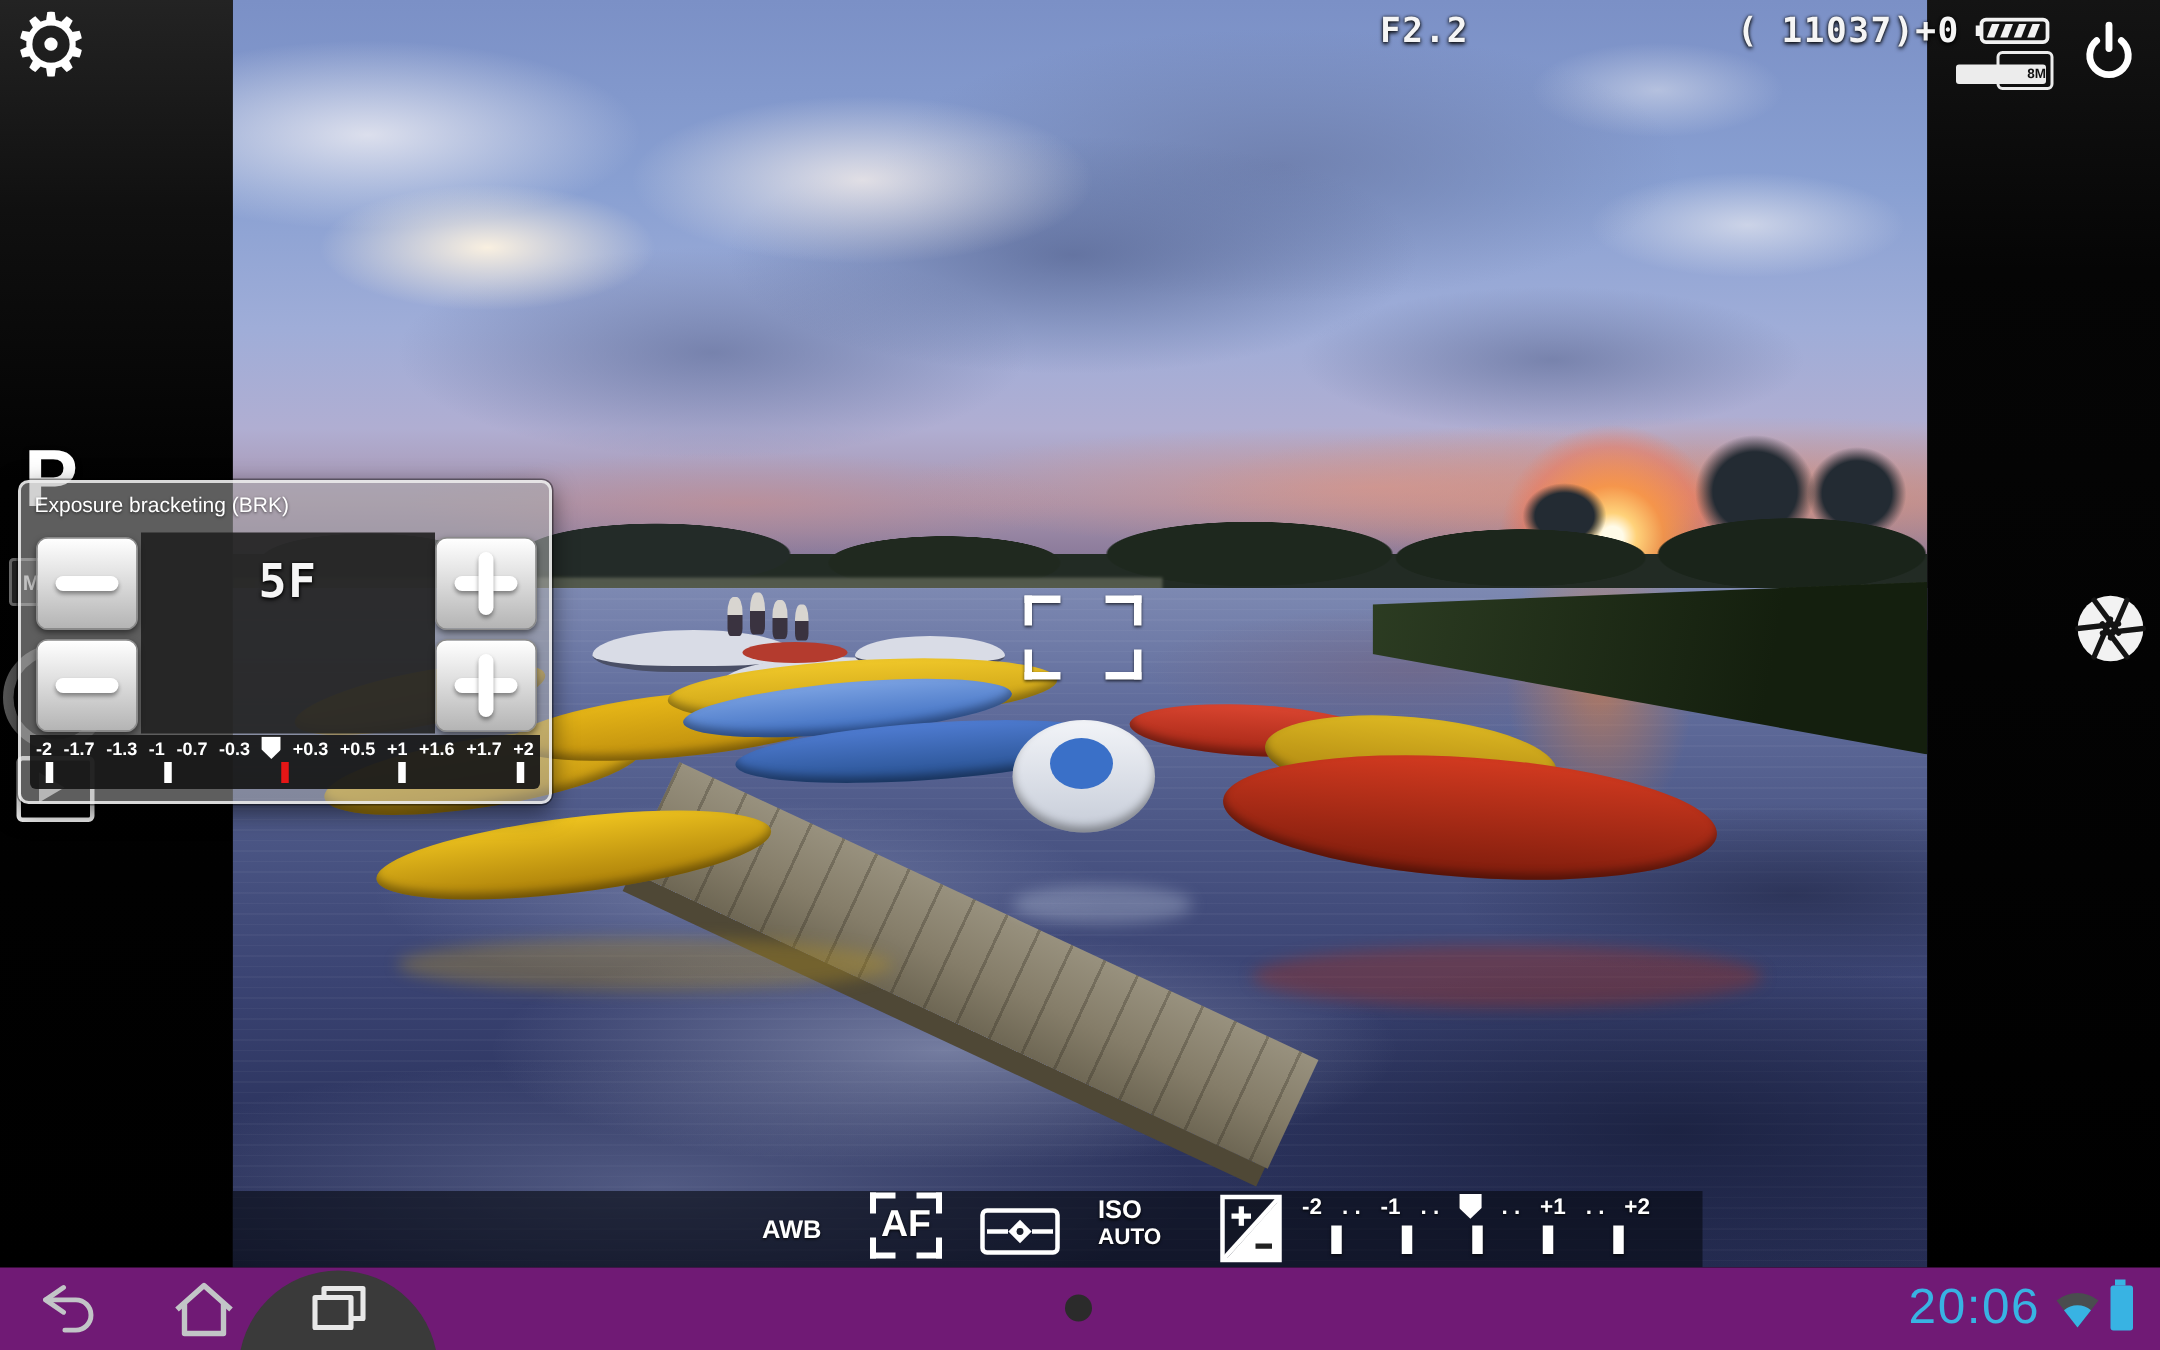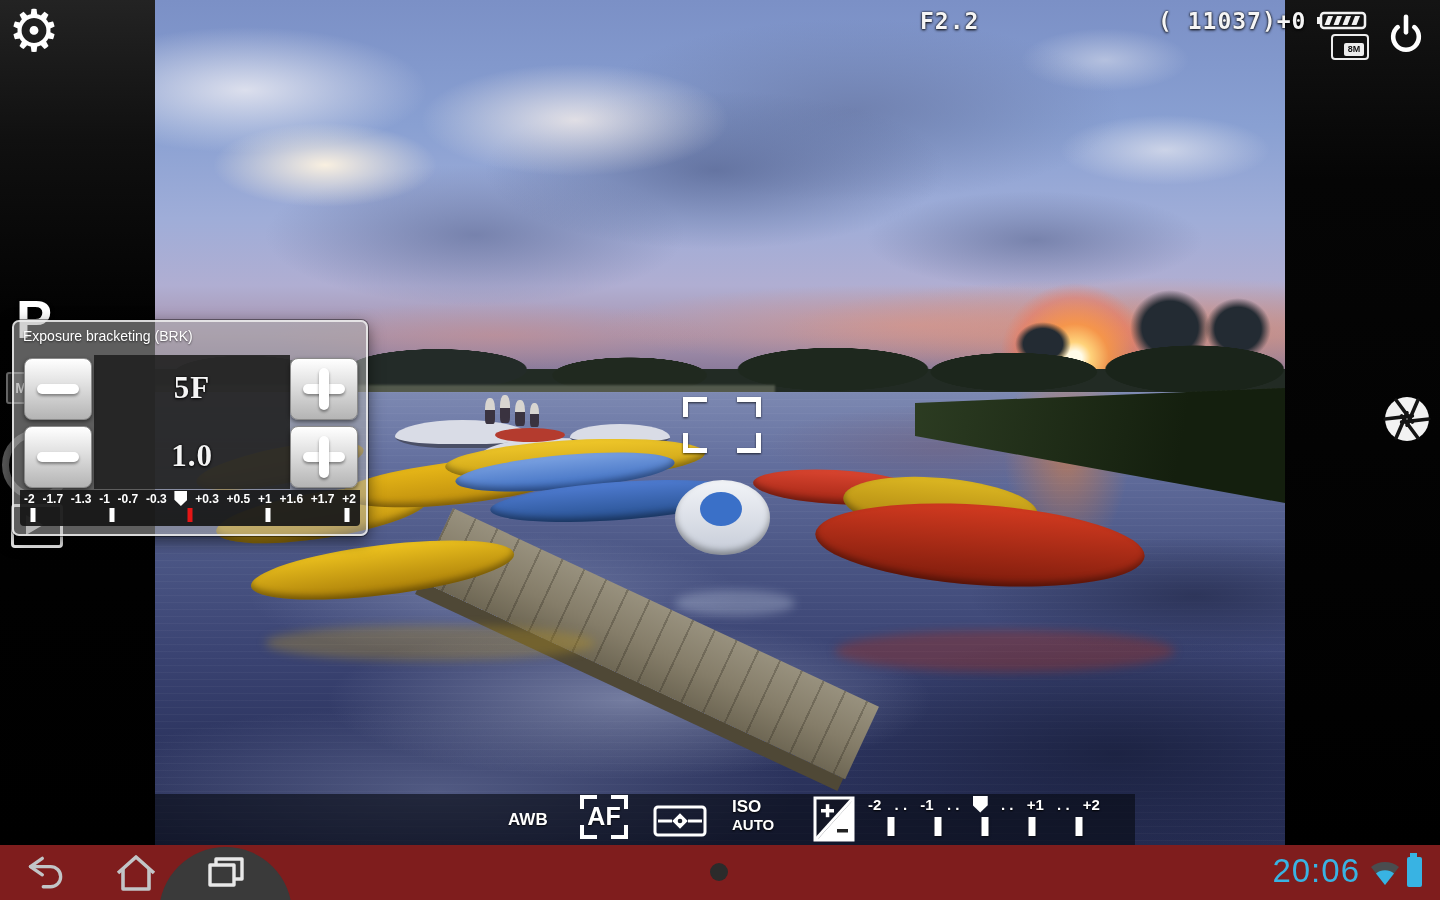--- a/index.html
+++ b/index.html
@@ -74,21 +74,21 @@
   .fc-tr{border-top-width:5px;border-right-width:5px;}
   .fc-bl{border-bottom-width:5px;border-left-width:5px;}
   .fc-br{border-bottom-width:5px;border-right-width:5px;}
 
   
   .seg{font-family:"DejaVu Sans Mono",monospace;font-weight:bold;color:#f5f5f5;
        text-shadow:0 1px 3px rgba(0,0,0,.95),0 0 2px rgba(0,0,0,.8);letter-spacing:1px;}
   #gear{left:8px;top:0px;font-size:58px;line-height:62px;color:#fff;}
   #res-badge{left:1331px;top:34px;width:34px;height:22px;border:2px solid #ececec;border-radius:4px;}
   #res-badge .inner{position:absolute;right:3px;bottom:2px;width:20px;height:13px;background:#ececec;border-radius:2px;
-    color:#111;font-size:9px;font-weight:bold;text-align:center;line-height:13px;letter-spacing:0;}
+    color:#111;font-size:9px;font-weight:bold;text-align:right;line-height:13px;letter-spacing:0;padding-left:40px;}
   #mode-letter{left:16px;top:288px;font-size:54px;font-weight:bold;text-shadow:0 2px 4px rgba(0,0,0,.8);}
   #mem-badge{left:6px;top:372px;width:26px;height:28px;background:#2a2a2a;border:2px solid #777;border-radius:3px;
     color:#ddd;font-size:14px;font-weight:bold;text-align:center;line-height:28px;}
   #dial-arc{left:2px;top:430px;width:56px;height:56px;border:7px solid rgba(255,255,255,.35);border-radius:50%;}
   #play-btn{left:11px;top:504px;width:46px;height:38px;border:3px solid #eee;border-radius:4px;background:rgba(0,0,0,.25);}
   #play-btn .tri{position:absolute;left:12px;top:8px;width:0;height:0;
     border-left:17px solid #c4c4c4;border-top:10px solid rgba(0,0,0,0);border-bottom:10px solid rgba(0,0,0,0);}
 
   
   #brk{left:12px;top:320px;width:352px;height:212px;background:rgba(172,172,172,.55);
@@ -98,42 +98,42 @@
   #brk-panel{left:80px;top:33px;width:196px;height:134px;background:rgba(32,32,32,.9);}
   .brk-btn{width:66px;height:60px;border-radius:8px;border:1px solid #8a8a8a;
     background:linear-gradient(180deg,#fff 0,#e2e2e2 40%,#b4b4b4 100%);
     box-shadow:inset 0 1px 0 #fff,0 2px 4px rgba(0,0,0,.5);cursor:pointer;}
   .glyph-minus{position:absolute;left:50%;top:50%;transform:translate(-50%,-50%);width:42px;height:10px;
     background:#fff;border-radius:5px;box-shadow:0 2px 3px rgba(0,0,0,.4);}
   .glyph-plus-h{position:absolute;left:50%;top:50%;transform:translate(-50%,-50%);width:42px;height:10px;
     background:#fff;border-radius:5px;box-shadow:0 2px 3px rgba(0,0,0,.4);}
   .glyph-plus-v{position:absolute;left:50%;top:50%;transform:translate(-50%,-50%);width:10px;height:42px;
     background:#fff;border-radius:5px;box-shadow:0 2px 3px rgba(0,0,0,.4);}
-  .brk-value{width:196px;text-align:center;font-size:31px;font-family:Liberation Serif, serif;}
+  .brk-value{width:196px;text-align:center;font-size:31px;}
   #brk-scale{left:6px;top:168px;width:340px;height:36px;background:rgba(22,22,22,.92);border-radius:0 0 4px 4px;}
   #brk-scale-labels{position:absolute;left:4px;right:4px;top:1px;display:flex;justify-content:space-between;align-items:center;}
   #brk-scale-labels span{font-size:12px;font-weight:bold;color:#fff;}
   .tickp{position:absolute;top:18px;width:5px;height:14px;background:#fff;transform:translateX(-50%);}
   .tick-red{background:#e51616;}
   .marker{width:13px;height:15px;background:#fff;clip-path:polygon(0 0,100% 0,100% 58%,50% 100%,0 58%);
     filter:drop-shadow(0 1px 1px rgba(0,0,0,.8));}
 
   
   #strip{left:155px;top:794px;width:980px;height:51px;background:rgba(6,10,18,.62);}
   .ctl-text{font-weight:bold;color:#fff;text-shadow:0 1px 2px rgba(0,0,0,.9);}
   #af-box{left:425px;top:1px;width:48px;height:44px;}
   .afc{position:absolute;width:13px;height:10px;border:0 solid #fff;}
   #af-box .t{font-size:25px;font-weight:bold;position:absolute;left:50%;top:50%;transform:translate(-50%,-52%);
     text-shadow:0 1px 2px rgba(0,0,0,.9);}
   #ev-labels{position:absolute;left:713px;top:1px;width:232px;display:flex;justify-content:space-between;align-items:center;height:18px;}
   #ev-labels span{font-size:15px;font-weight:bold;color:#fff;text-shadow:0 1px 2px #000;}
   .tickb{position:absolute;top:23px;width:7px;height:19px;background:#fff;transform:translateX(-50%);box-shadow:0 1px 2px rgba(0,0,0,.6);}
 
   
-  #nav{left:0;top:845px;width:1440px;height:55px;background:#7f1d1d;overflow:hidden;}
+  #nav{left:0;top:845px;width:1440px;height:55px;background:#701a75;overflow:hidden;}
   #recents-glow{position:absolute;left:159px;top:2px;width:133px;height:133px;border-radius:50%;background:#3a3a3a;}
   .navicon{position:absolute;top:8px;}
   #clock{position:absolute;right:80px;top:7px;font-size:33px;color:#38b3e3;letter-spacing:1px;}
   #nav-dot{position:absolute;left:710px;top:18px;width:18px;height:18px;border-radius:50%;background:#2b2b2b;}
   #battery-nav{position:absolute;left:1407px;top:12px;width:15px;height:30px;background:#38b3e3;border-radius:2px;}
   #battery-nav .tab{position:absolute;left:3px;top:-4px;width:7px;height:4px;background:#38b3e3;}
 </style>
 </head>
 <body>
 
@@ -205,21 +205,20 @@
         <div class="glyph-plus-v"></div>
       </div>
     <div class="abs brk-btn" style="left:10px;top:104px;">
         <div class="glyph-minus"></div>
       </div>
     <div class="abs brk-btn" style="left:276px;top:104px;">
         <div class="glyph-plus-h"></div>
         <div class="glyph-plus-v"></div>
       </div>
     <div class="abs brk-value seg" style="left:80px;top:48px;">5F</div>
-    <div class="abs brk-value seg" style="left:80px;top:116px;">1.0</div>
     <div id="brk-scale" class="abs">
       <div id="brk-scale-labels">
         <span>-2</span>
         <span>-1.7</span>
         <span>-1.3</span>
         <span>-1</span>
         <span>-0.7</span>
         <span>-0.3</span>
         <span class="marker"></span>
         <span>+0.3</span>

